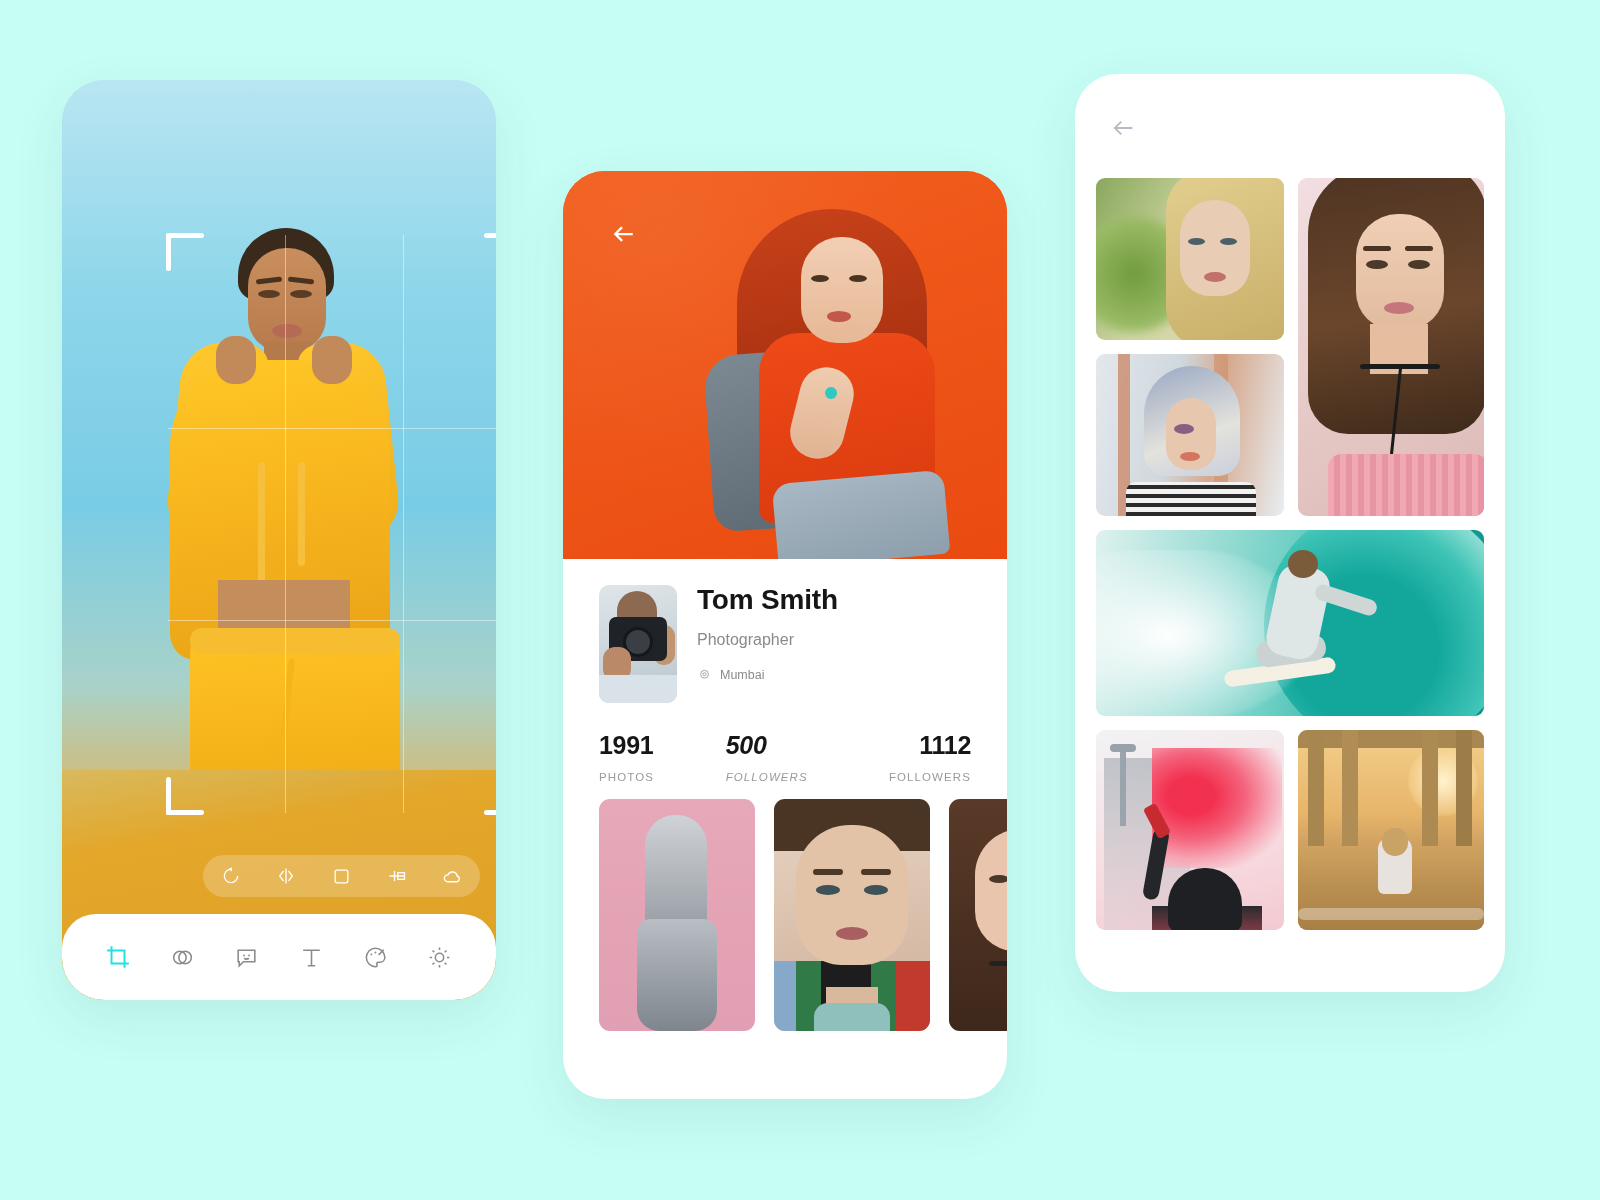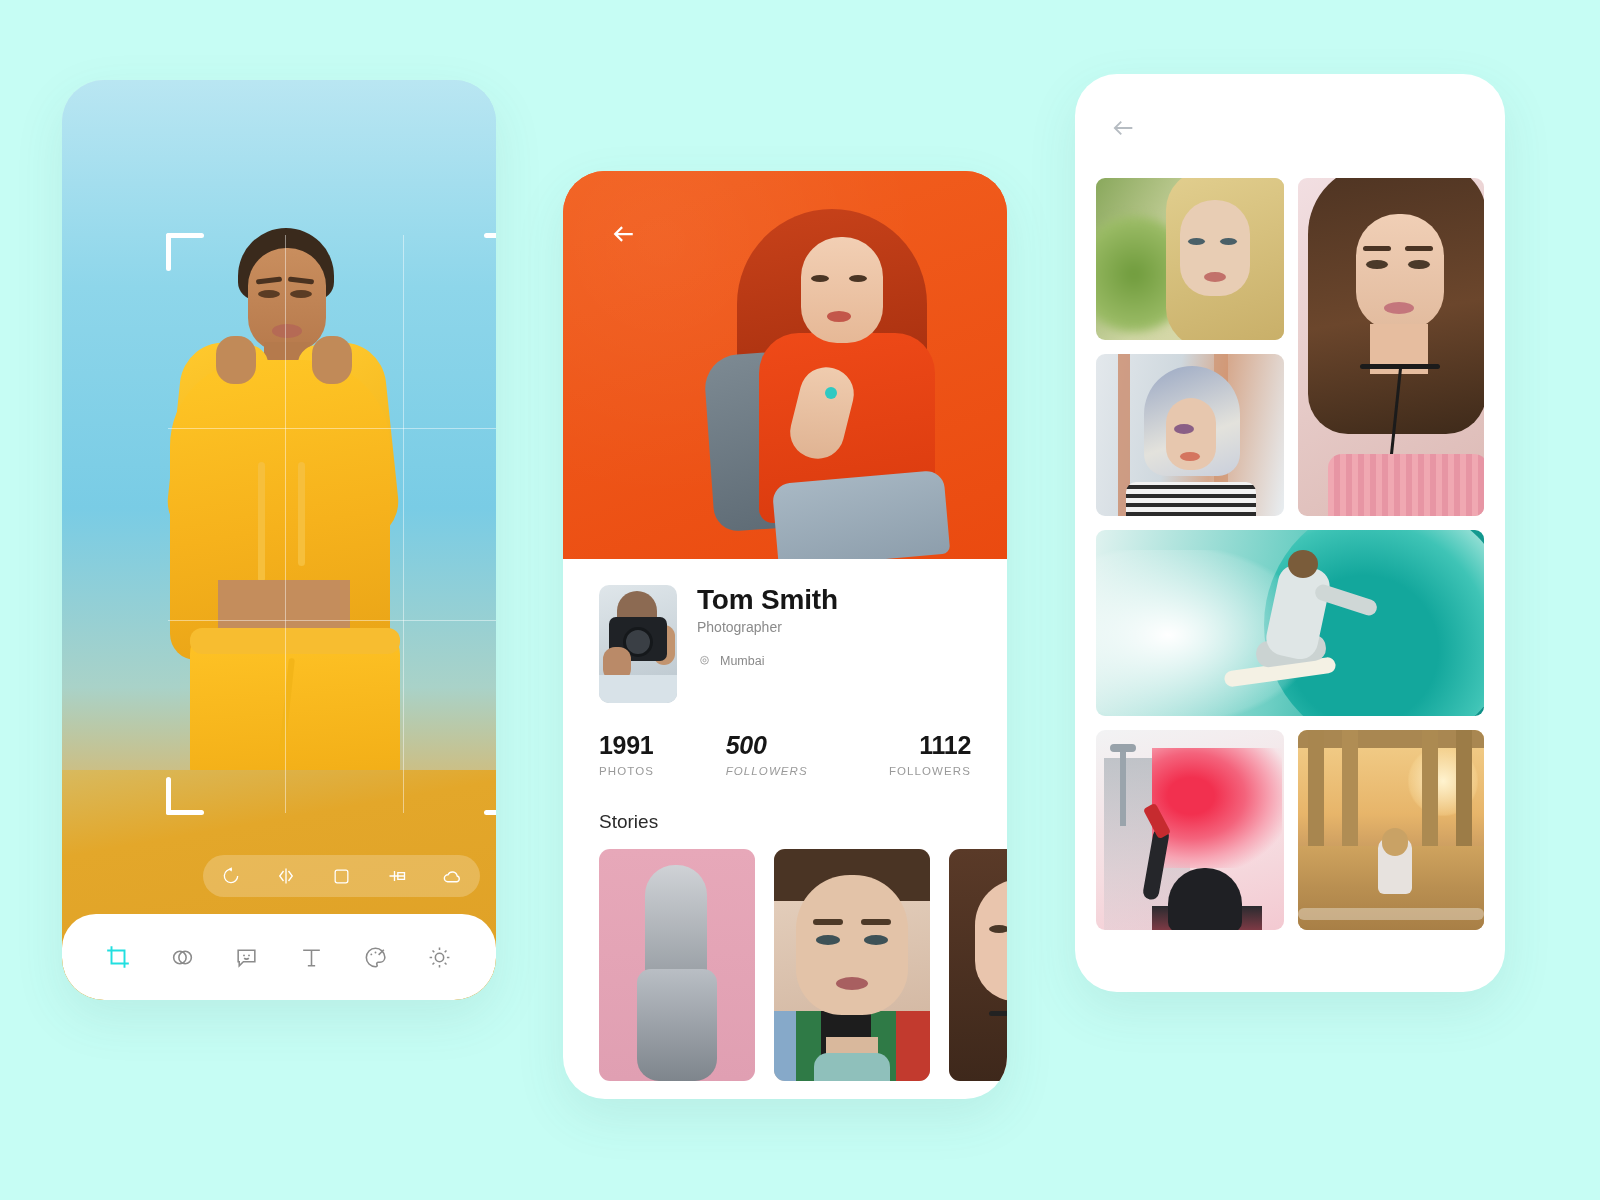--- a/index.html
+++ b/index.html
@@ -169,31 +169,31 @@
     position:relative;
   }
   .av-head { position:absolute; left:18px; top:6px; width:40px; height:34px; background:#8c6a52; border-radius:20px 20px 8px 8px;}
   .av-cam { position:absolute; left:10px; top:32px; width:58px; height:44px; background:#1f2226; border-radius:7px;}
   .av-lens { position:absolute; left:24px; top:42px; width:30px; height:30px; background:#3a3f45; border-radius:50%; border:3px solid #15181b;}
   .av-hand { position:absolute; left:4px; top:62px; width:28px; height:34px; background:#ba8a68; border-radius:12px;}
   .av-hand2{ position:absolute; right:2px; top:40px; width:22px; height:40px; background:#c2946f; border-radius:11px;}
   .av-shirt{ position:absolute; left:0; bottom:0; width:78px; height:28px; background:#d8e2e8;}
 
   .pb-name { font-size:28px; font-weight:bold; color:#161616; line-height:1.1; letter-spacing:-.2px; }
-  .pb-role { font-size:14px; color:#8a8a8a; margin-top:3px; }
+  .pb-role { font-size:16px; color:#8a8a8a; margin-top:15px; }
   .pb-loc { display:flex; align-items:center; gap:8px; margin-top:19px; }
   .pb-loc svg { stroke:#9a9a9a; fill:none; stroke-width:1.4; }
   .pb-loc span { font-size:12.5px; color:#8a8a8a; }
 
   .stats { display:flex; margin-top:28px; }
   .stat { flex:1; }
   .stat:nth-child(2){ text-align:left; padding-left:34px;font-style:italic;}
   .stat:nth-child(3){ text-align:right; padding-left:60px;}
   .stat-val { font-size:25px; font-weight:bold; color:#161616; letter-spacing:-.3px; }
-  .stat-lbl { font-size:11.5px; color:#9a9a9a; letter-spacing:1.1px; margin-top:5px; }
+  .stat-lbl { font-size:11.5px; color:#9a9a9a; letter-spacing:1.1px; margin-top:11px; }
 
   .stories-title { font-size:19px; color:#2a2a2a; margin-top:34px; }
   .stories-row { display:flex; gap:19px; margin-top:16px; }
   .story { width:156px; height:232px; border-radius:11px; flex:none; overflow:hidden; position:relative; }
   .st-pine { background:linear-gradient(180deg,#e7a8b9,#e09fb2); }
   .sp-crown { position:absolute; left:46px; top:16px; width:62px; height:110px;
               background:linear-gradient(180deg,#cfd2d6,#9aa0a6); border-radius:30px 30px 6px 6px;}
   .sp-body { position:absolute; left:38px; top:120px; width:80px; height:112px;
              background:linear-gradient(180deg,#b9bec4,#7e858c); border-radius:14px 14px 22px 22px;}
   .st-face1 { background:linear-gradient(170deg,#e8d4c2,#cdb09a); }
@@ -524,21 +524,20 @@
         <div class="stat">
           <div class="stat-val">500</div>
           <div class="stat-lbl">FOLLOWERS</div>
         </div>
         <div class="stat">
           <div class="stat-val">1112</div>
           <div class="stat-lbl">FOLLOWERS</div>
         </div>
       </div>
 
-      <div class="stories-title">Stories</div>
 
       <div class="stories-row">
         <div class="story st-pine">
           <div class="sp-crown"></div>
           <div class="sp-body"></div>
         </div>
         <div class="story st-face1">
           <div class="sf-scarf"></div>
           <div class="sf-hair"></div>
           <div class="sf-skin"></div>

